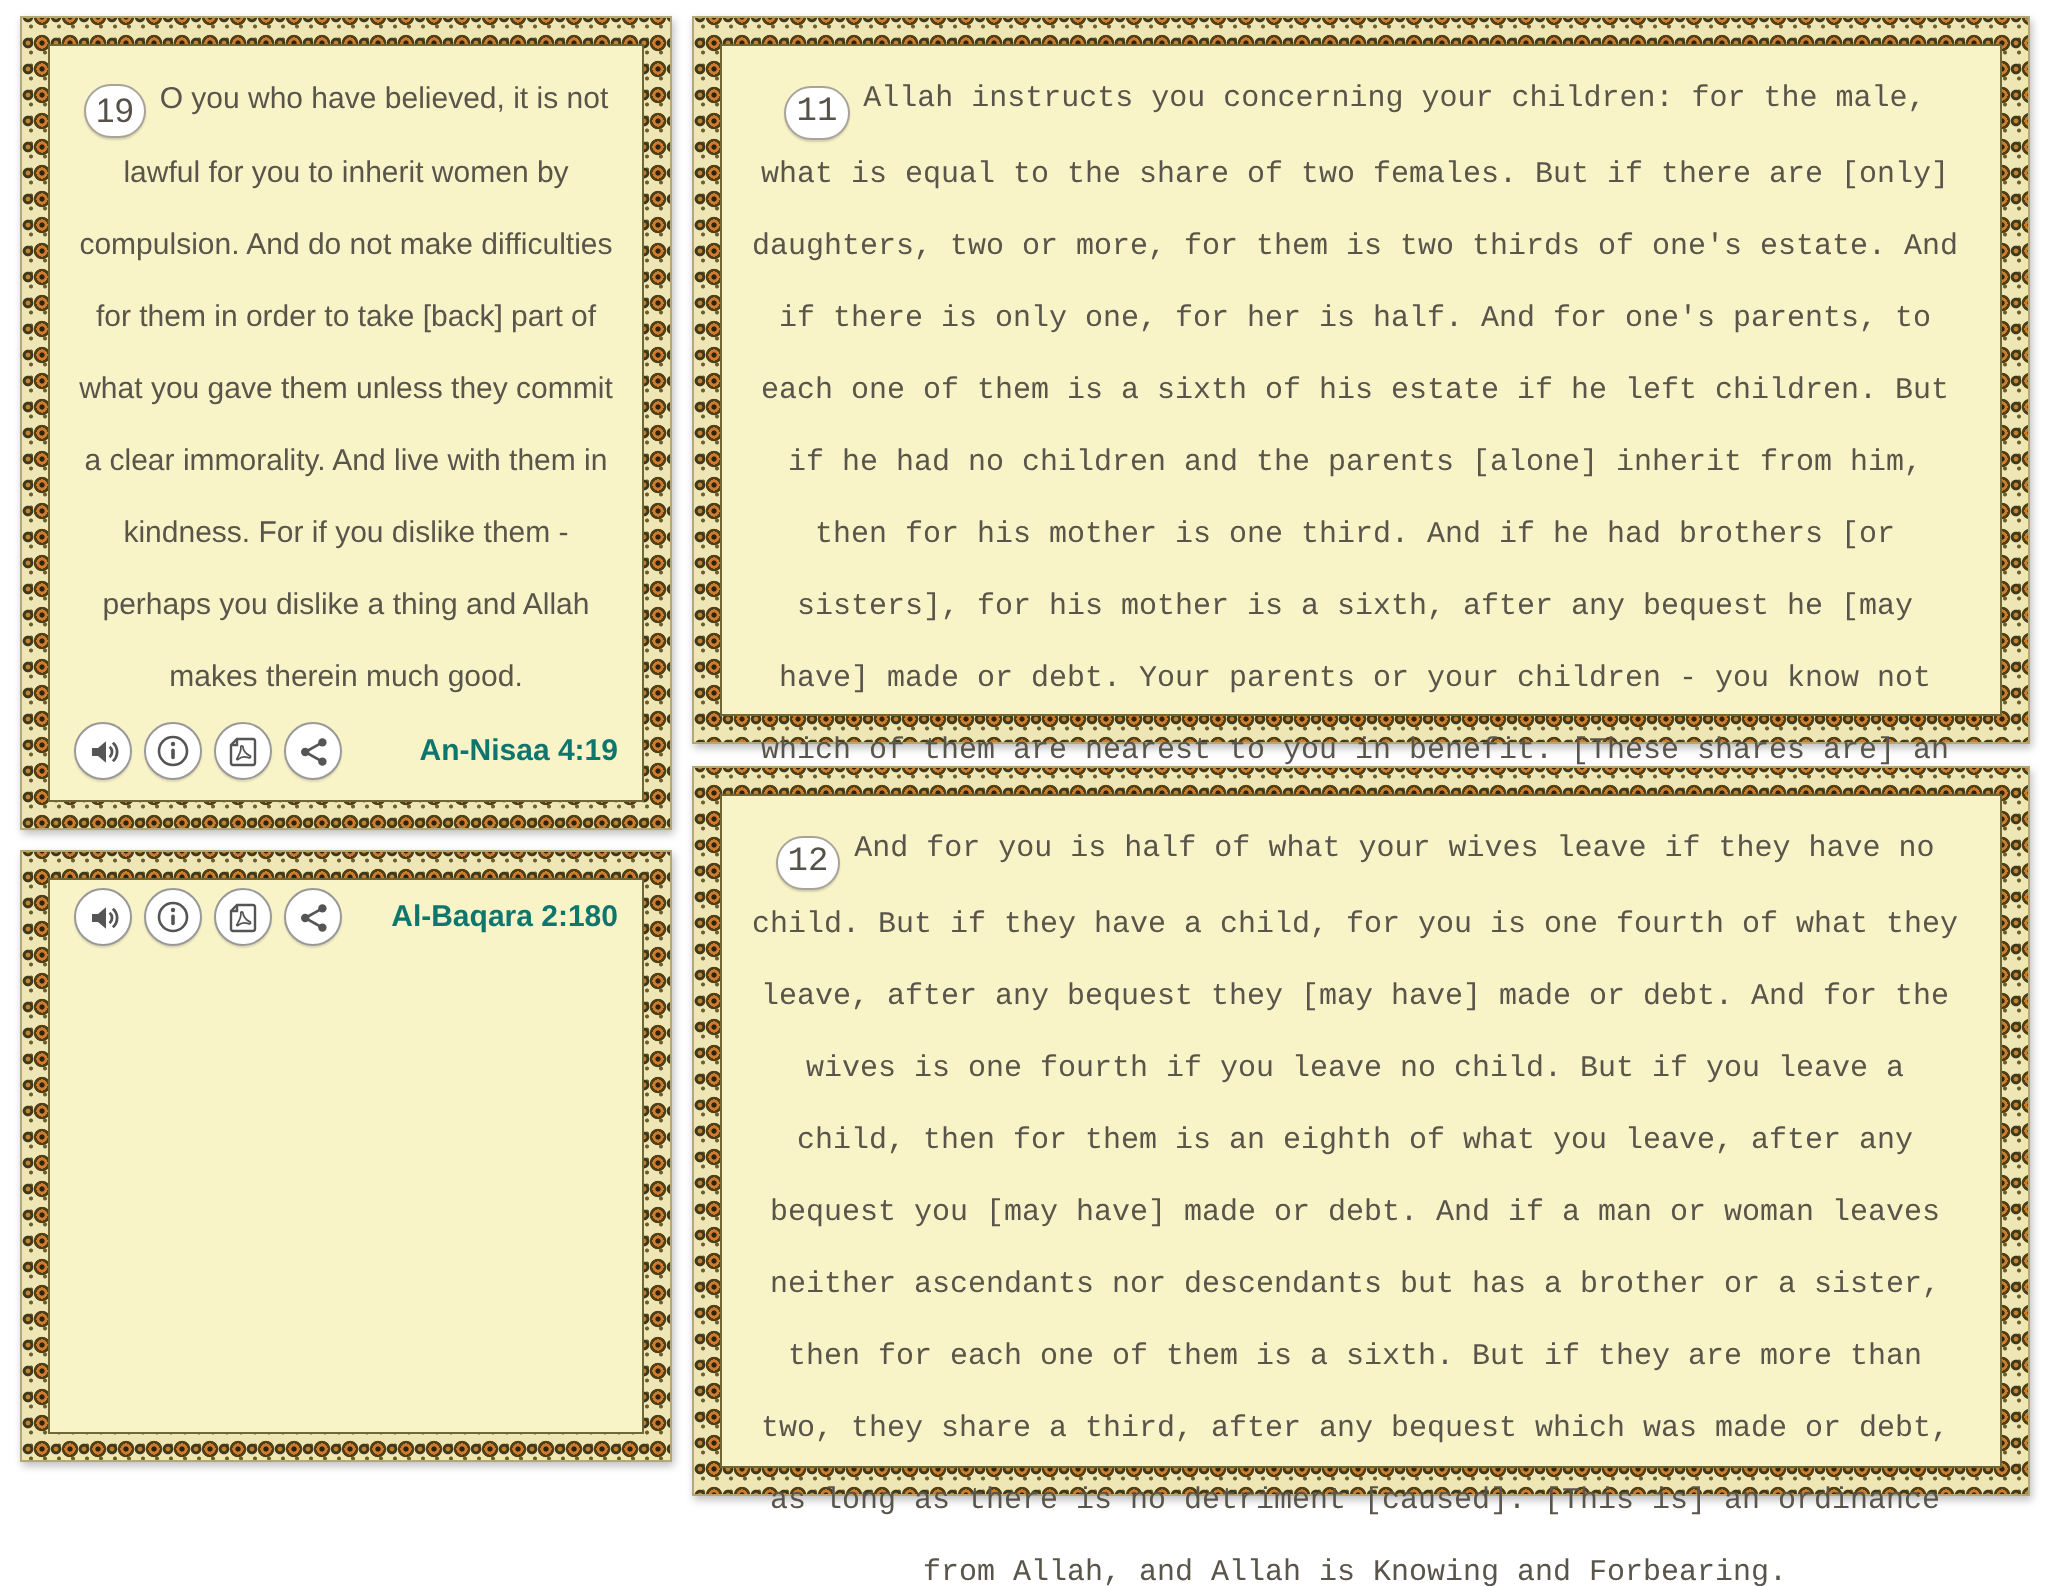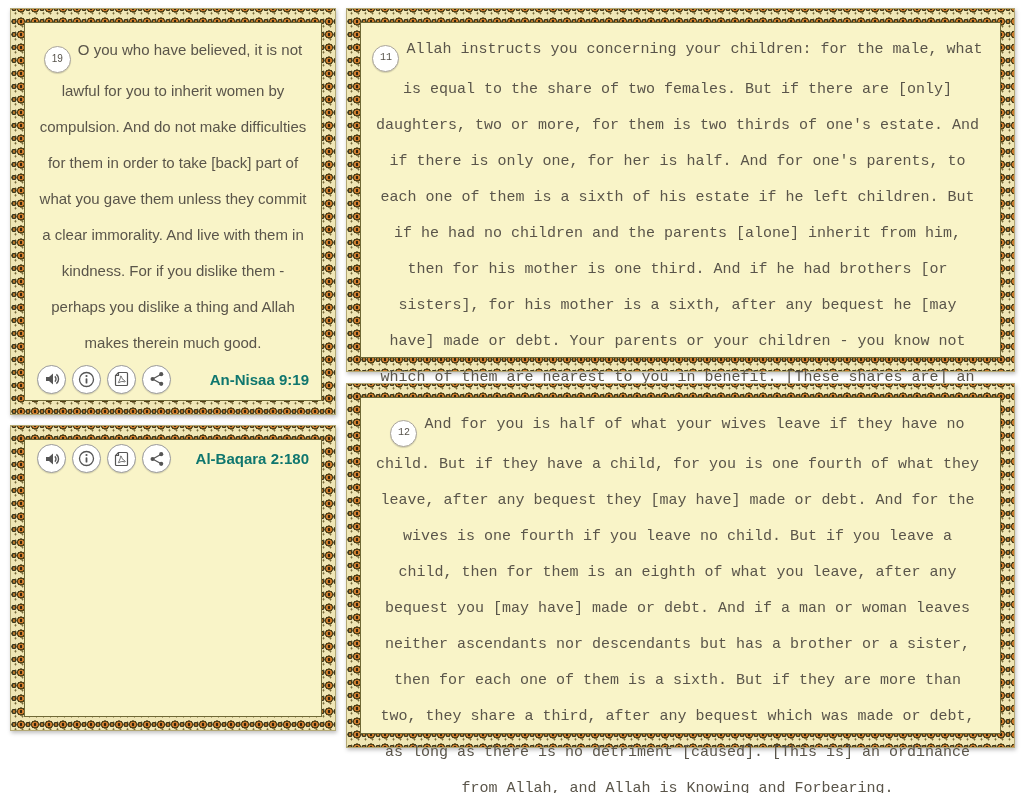--- a/index.html
+++ b/index.html
@@ -35,21 +35,21 @@
     color:#5a554a; font-size:15px; line-height:36px; padding-top:9px;
   }
   .col-left  .verse-text { padding-left:13px; padding-right:13px; }
   .col-right .verse-text { padding-left:11px; padding-right:17px;font-family:Liberation Mono, monospace; }
 
   .badge {
     display:inline-flex; align-items:center; justify-content:center;
     min-width:27px; height:27px; padding:0 5px;
     border-radius:14px; background:#fff; border:1px solid #a9a49a;
     box-shadow:0 1px 1px rgba(0,0,0,.15);
-    color:#56524a; font-size:10px; line-height:1; margin-right:7px; vertical-align:-7px;
+    color:#56524a; font-size:17px; line-height:1; margin-right:7px; vertical-align:-7px;
   }
 
   .card-footer {
     display:flex; align-items:center; justify-content:space-between;
     padding:4px 12px 10px 12px;
   }
   .icon-row { display:flex; gap:6px; }
   .icon-btn {
     width:29px; height:29px; border-radius:50%;
     background:#fff; border:1px solid #999;
@@ -103,21 +103,21 @@
             <div class="icon-btn">
               <svg width="16" height="16" viewBox="0 0 16 16">
                   <circle cx="12.2" cy="3.2" r="2.1" fill="#555"></circle>
                   <circle cx="3.6" cy="8" r="2.1" fill="#555"></circle>
                   <circle cx="12.2" cy="12.8" r="2.1" fill="#555"></circle>
                   <line x1="3.6" y1="8" x2="12.2" y2="3.2" stroke="#555" stroke-width="1.3"></line>
                   <line x1="3.6" y1="8" x2="12.2" y2="12.8" stroke="#555" stroke-width="1.3"></line>
                 </svg>
             </div>
           </div>
-          <div class="reference">An-Nisaa 9:19</div>
+          <div class="reference">An-Nisaa 4:19</div>
         </div>
       </div>
     </div>
 
     <div class="frame card-v180">
       <div class="card-inner">
         <div class="card-footer">
           <div class="icon-row">
             <div class="icon-btn">
               <svg width="16" height="16" viewBox="0 0 16 16">

